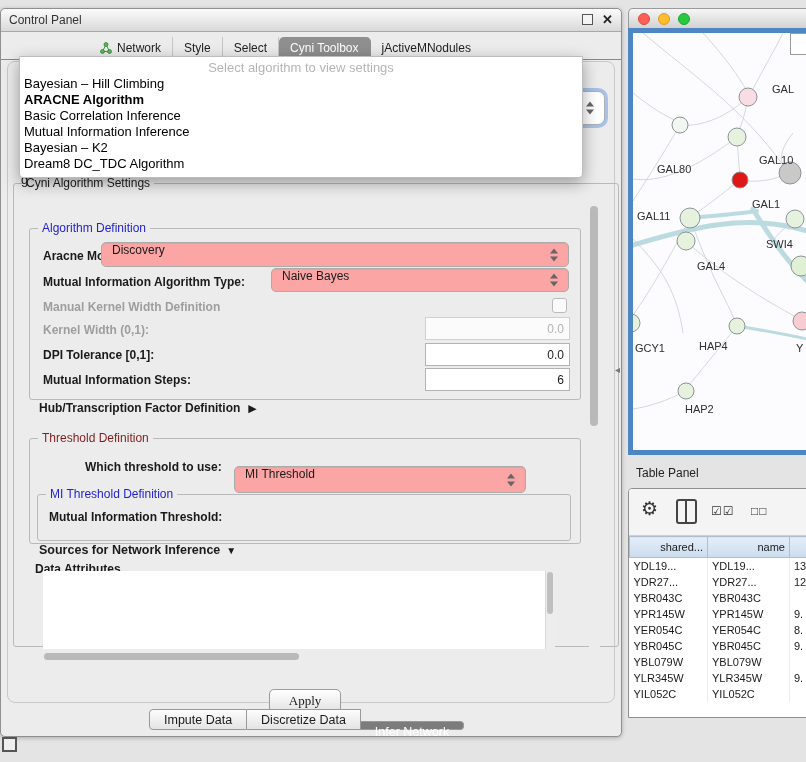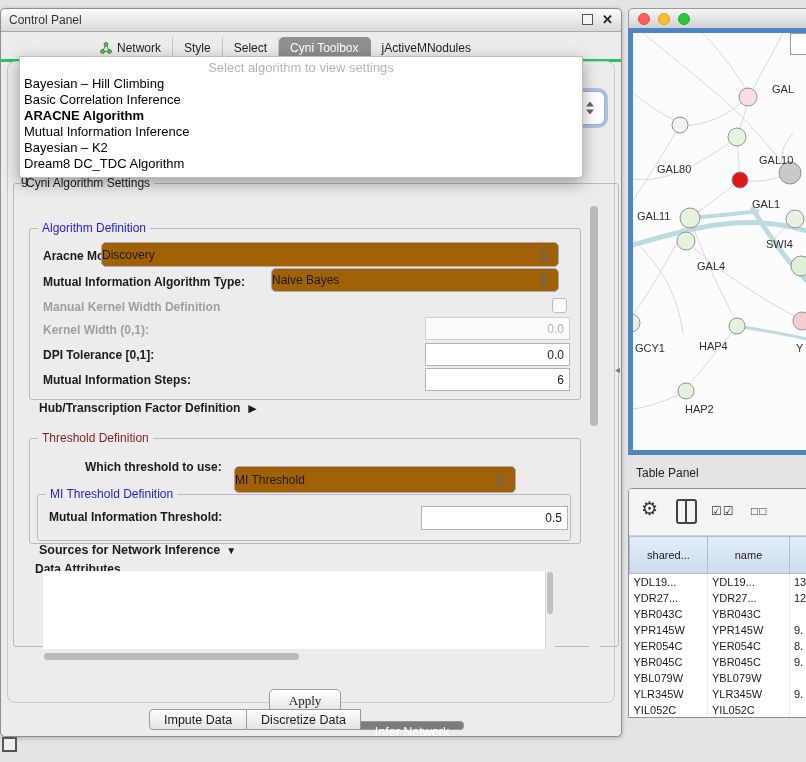--- a/index.html
+++ b/index.html
@@ -14,21 +14,21 @@
     box-shadow:0 1px 4px rgba(0,0,0,.25);}
   .cp-titlebar{position:absolute; left:0; top:0; right:0; height:22px;
     background:linear-gradient(#fbfbfb,#d9d9d9); border-bottom:1px solid #a8a8a8;
     border-radius:5px 5px 0 0;}
   .cp-title{position:absolute; left:8px; top:4px; color:#333;}
   .win-btns{position:absolute; right:8px; top:4px; display:flex; gap:9px; align-items:center;}
   .float-btn{width:9px; height:9px; border:1.5px solid #555; display:inline-block; background:#f4f4f4;}
   .close-btn{font-size:13px; font-weight:bold; color:#222; line-height:13px; cursor:default;}
 
   .cp-tabs{position:absolute; left:0; right:0; top:28px; height:22px;
-    border-bottom:3px solid #22c55e; padding-left:88px; display:flex; align-items:flex-start;}
+    border-bottom:1px solid #22c55e; padding-left:88px; display:flex; align-items:flex-start;}
   .cp-tab{font-size:12px; color:#222; padding:3px 11px; border-right:1px solid #c6c6c6;
     display:flex; gap:5px; align-items:center; height:16px; white-space:nowrap;}
   .cp-tab:last-child{border-right:none;}
   .cp-tab.active{background:#8f8f8f; color:#fff; border-radius:5px 5px 0 0; border-right:1px solid #8f8f8f;}
 
   .content-frame{position:absolute; left:6px; top:52px; width:606px; height:640px;
     border:1px solid #c9c9c9; border-radius:8px; pointer-events:none;}
 
   
   .algo-combo{position:absolute; left:88px; top:82px; width:514px; height:32px;
@@ -62,22 +62,22 @@
   .lbl.gray{color:#9e9e9e;}
   #lbl-aracne{left:42px; top:240px;}
   #lbl-mitype{left:42px; top:266px;}
   #lbl-manual{left:42px; top:291px;}
   #lbl-kernel{left:42px; top:314px;}
   #lbl-dpi{left:42px; top:339px;}
   #lbl-steps{left:42px; top:364px;}
   #lbl-which{left:84px; top:451px;}
   #lbl-mithr{left:48px; top:501px;}
 
-  .combo{position:absolute; background:#a16207; border:1px solid #ababab; border-radius:5px;
-    font-size:12px; display:flex; align-items:center; 
+  .combo{position:absolute; background:#fca5a5; border:1px solid #ababab; border-radius:5px;
+    font-size:12px; display:flex; padding-left:10px;
     box-shadow:inset 0 1px 1px rgba(0,0,0,.05);}
   #combo-aracne{left:100px; top:233px; width:456px; height:23px;}
   #combo-mitype{left:270px; top:259px; width:286px; height:22px;}
   #combo-which{left:233px; top:445px; width:280px; height:25px;margin-top:12px;}
 
   .tfield{position:absolute; background:#fff; border:1px solid #b3b3b3; font-size:12px;
     display:flex; align-items:center; justify-content:flex-end; padding:0 5px;}
   .tfield.disabled{color:#b3b3b3; background:#fbfbfb; border-color:#d0d0d0;}
   #field-kernel{left:424px; top:308px; width:133px; height:21px;}
   #field-dpi{left:424px; top:334px; width:133px; height:21px;}
@@ -139,21 +139,21 @@
     background:#fff; border:1px solid #8f8f8f; border-radius:4px 0 0 0; overflow:hidden;}
   .tp-toolbar{position:relative; height:46px; background:#f4f4f4; border-bottom:1px solid #cfcfcf;}
   .tp-gear{position:absolute; left:12px; top:8px; font-size:19px; color:#333;}
   .tp-colicon{position:absolute; left:47px; top:10px; width:17px; height:21px;
     border:2px solid #444; border-radius:3px;}
   .tp-colicon::after{content:""; position:absolute; left:7px; top:0; bottom:0; width:2px; background:#444;}
   .tp-checks{position:absolute; left:82px; top:15px; font-size:12px; color:#333; letter-spacing:1px;}
   .tp-unchecks{position:absolute; left:122px; top:15px; font-size:12px; color:#333; letter-spacing:1px;}
   .tp-table{border-collapse:collapse; table-layout:fixed; width:240px; font-size:11px; background:#fff;}
   .tp-table th{background:linear-gradient(#e3eefa,#cbdcee); border:1px solid #aebfd0;
-    height:20px; font-weight:normal; text-align:center; padding:8px 4px; overflow:hidden; white-space:nowrap;}
+    height:20px; font-weight:normal; text-align:right; padding:0 4px; overflow:hidden; white-space:nowrap;}
   .tp-table td{height:16px; padding:0 4px; border-right:1px solid #ececec;
     white-space:nowrap; overflow:hidden;}
 
   
   .mini-panel-icon{position:absolute; left:2px; top:737px; width:11px; height:11px;
     border:2px solid #555; background:#efefef;}
   .splitter-arrow{position:absolute; left:615px; top:364px; font-size:10px; color:#777;}
 </style>
 </head>
 <body>
@@ -198,22 +198,22 @@
         <i class="arr-up"></i>
         <i class="arr-down"></i>
       </span>
   </div>
   <div class="g-frag">g</div>
 
   <div class="popup">
     <div class="dd-placeholder">Select algorithm to view settings</div>
     <div>
         <div class="dd-item">Bayesian – Hill Climbing</div>
+        <div class="dd-item selected">ARACNE Algorithm</div>
         <div class="dd-item">Basic Correlation Inference</div>
-        <div class="dd-item selected">ARACNE Algorithm</div>
         <div class="dd-item">Mutual Information Inference</div>
         <div class="dd-item">Bayesian – K2</div>
         <div class="dd-item">Dream8 DC_TDC Algorithm</div>
       </div>
   </div>
 
   <div class="groupbox" id="settings-box">
     <span class="gb-title">Cyni Algorithm Settings</span>
   </div>
   <div class="groupbox" id="algo-box">
@@ -263,21 +263,20 @@
     <span class="combo-arrows">
         <i class="arr-up"></i>
         <i class="arr-down"></i>
       </span>
   </div>
 
   <div class="groupbox" id="mi-box">
     <span class="gb-title blue">MI Threshold Definition</span>
   </div>
   <span class="lbl" id="lbl-mithr">Mutual Information Threshold:</span>
-  <div class="tfield" id="field-mi">0.5</div>
 
   <div id="sources-row">
     <span>Sources for Network Inference</span><span class="src-arrow">▼</span>
   </div>
   <span id="attr-label">Data Attributes</span>
 
   <div id="attr-list">
     <div class="attr-scroll">
         <div class="thumb"></div>
       </div>

